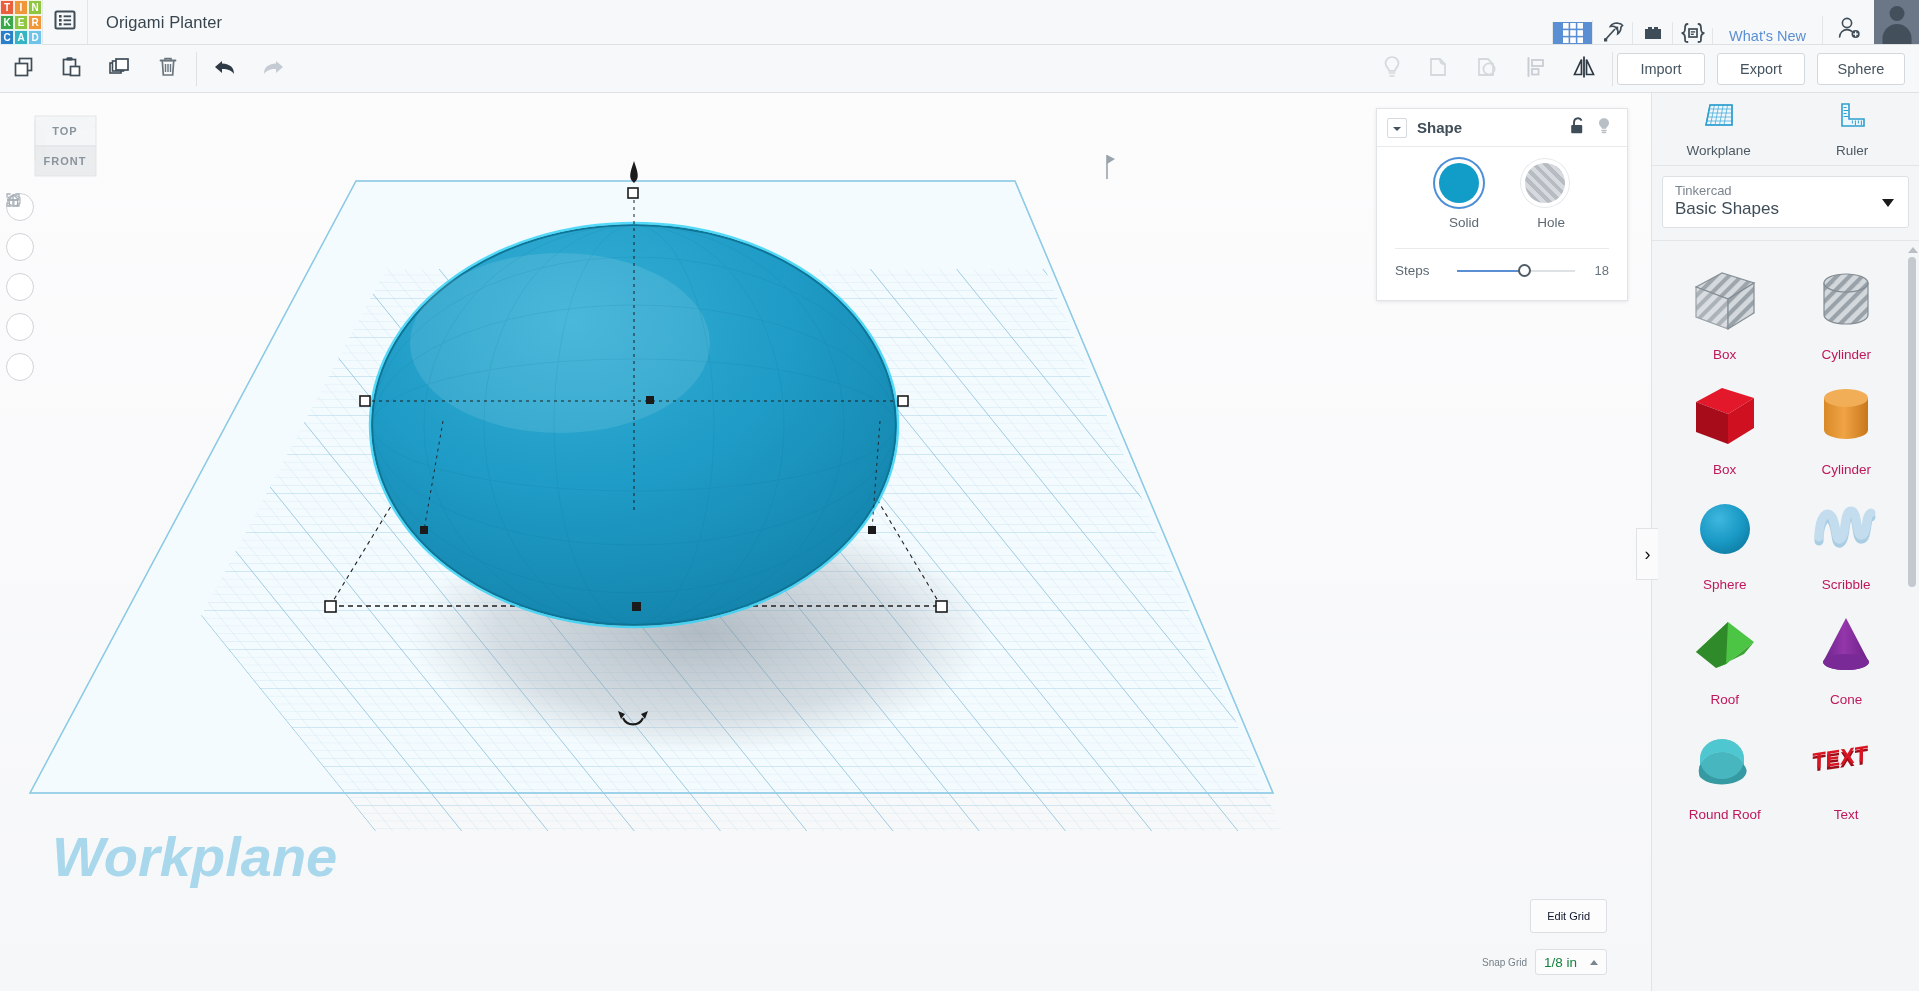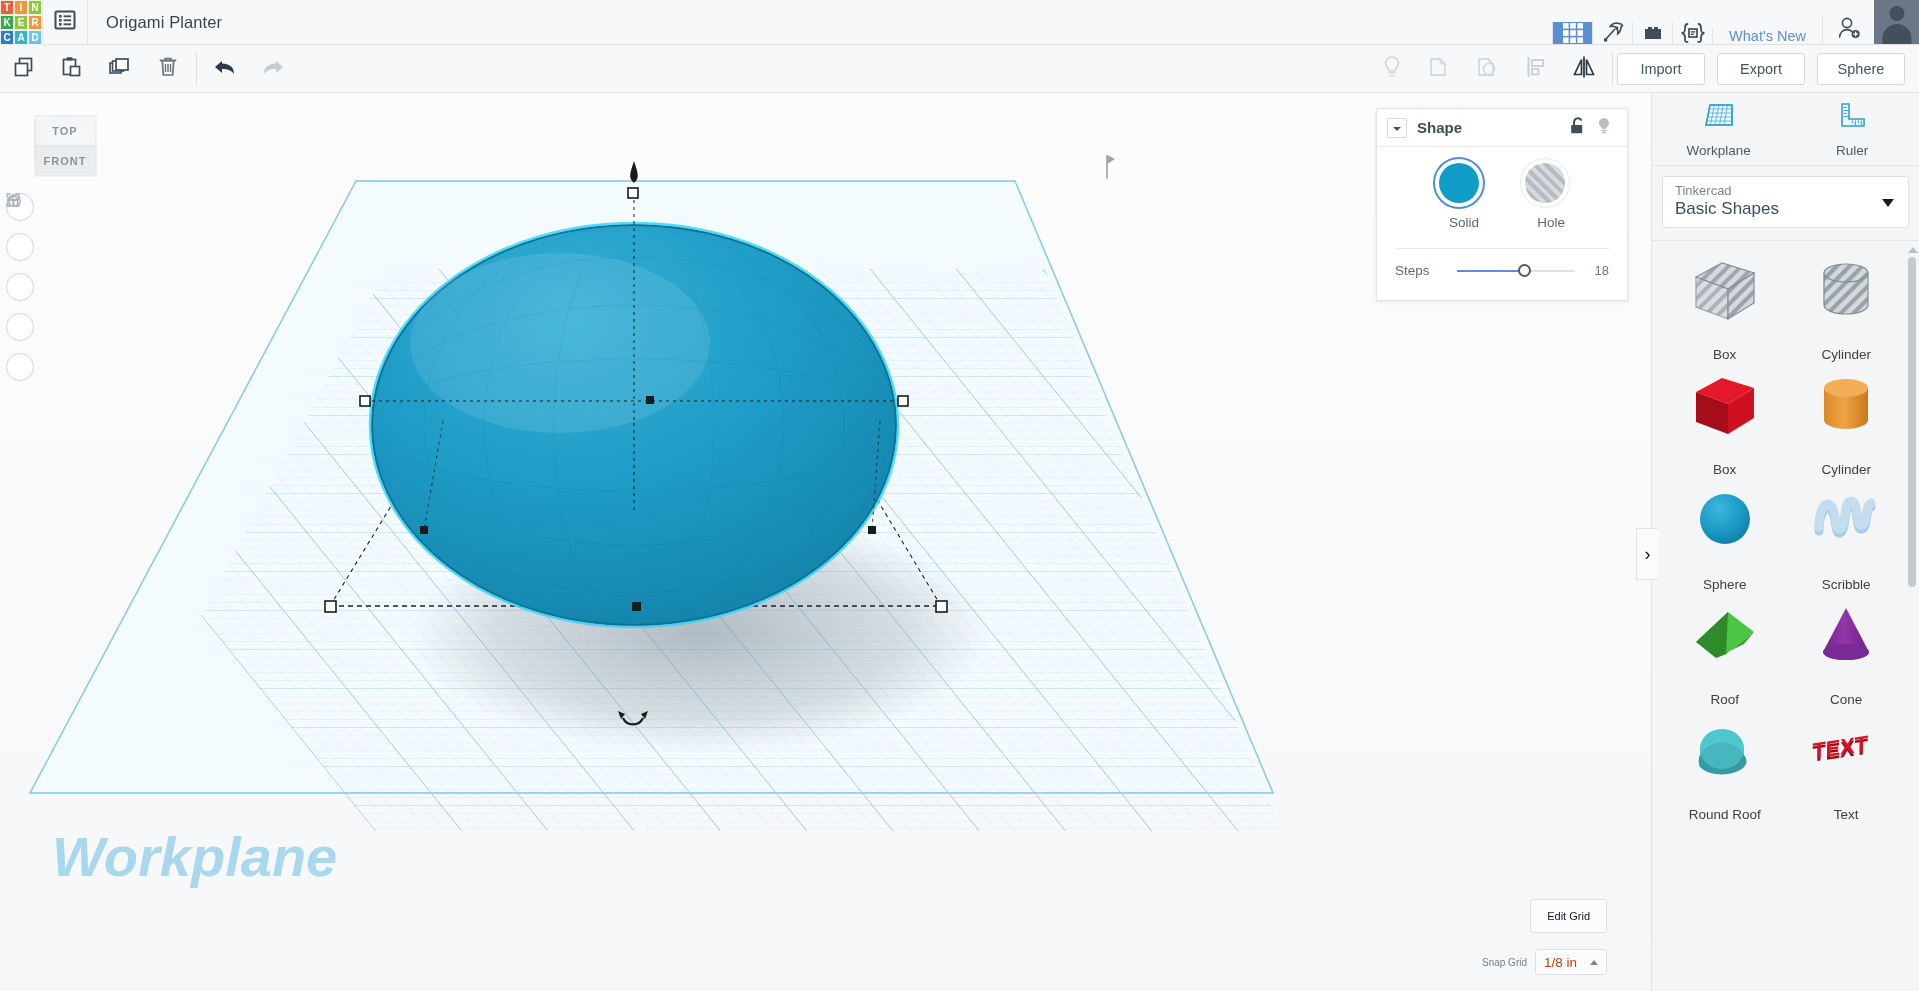--- a/index.html
+++ b/index.html
@@ -120,21 +120,21 @@
   }
   .snapgrid {
     position: absolute; right: 44px; bottom: 16px;
     display: flex; align-items: center; gap: 8px;
   }
   .snapgrid-label { font-size: 10px; color: #75808a; }
   .snapgrid-sel {
     height: 26px; min-width: 72px; padding: 0 8px; background: #fcfcfd;
     border: 1px solid #dcdfe3; border-radius: 3px; cursor: pointer;
     display: flex; align-items: center; justify-content: space-between;
-    gap: 8px; font-size: 13.5px; color: #c2410c;
+    gap: 8px; font-size: 13.5px; color: #15803d;
   }
   .caret-up {
     width: 0; height: 0; border-left: 4px solid transparent;
     border-right: 4px solid transparent; border-bottom: 5px solid #7a858e;
   }
 
   
   .shapepanel {
     position: absolute; top: 108px; left: 1376px; width: 252px;
     background: #ffffff; border: 1px solid #e1e4e7;
@@ -206,21 +206,21 @@
   }
   .sb-grid-wrap { flex: 1 1 auto; position: relative; overflow: hidden; border-top: 1px solid #e3e6e8; }
   .sb-grid {
     display: grid; grid-template-columns: 1fr 1fr;
     padding: 12px 12px 0 12px;
   }
   .sb-item {
     display: flex; flex-direction: column; align-items: center;
     justify-content: flex-end; height: 115px; cursor: pointer; padding-bottom: 6px;
   }
-  .sb-item-label { font-size: 13.5px; color: #404040; margin-top: 16px; text-align: right; }
+  .sb-item-label { font-size: 13.5px; color: #be185d; margin-top: 6px; text-align: right; }
   .sb-scroll {
     position: absolute; right: 3px; top: 6px; width: 8px; height: 360px;
   }
   .sb-scroll-arrow {
     width: 0; height: 0; margin: 0 auto; border-left: 5px solid transparent;
     border-right: 5px solid transparent; border-bottom: 6px solid #b9bfc5;
   }
   .sb-scroll-thumb {
     width: 8px; height: 330px; background: #c3c9ce; border-radius: 4px; margin-top: 4px;
   }

